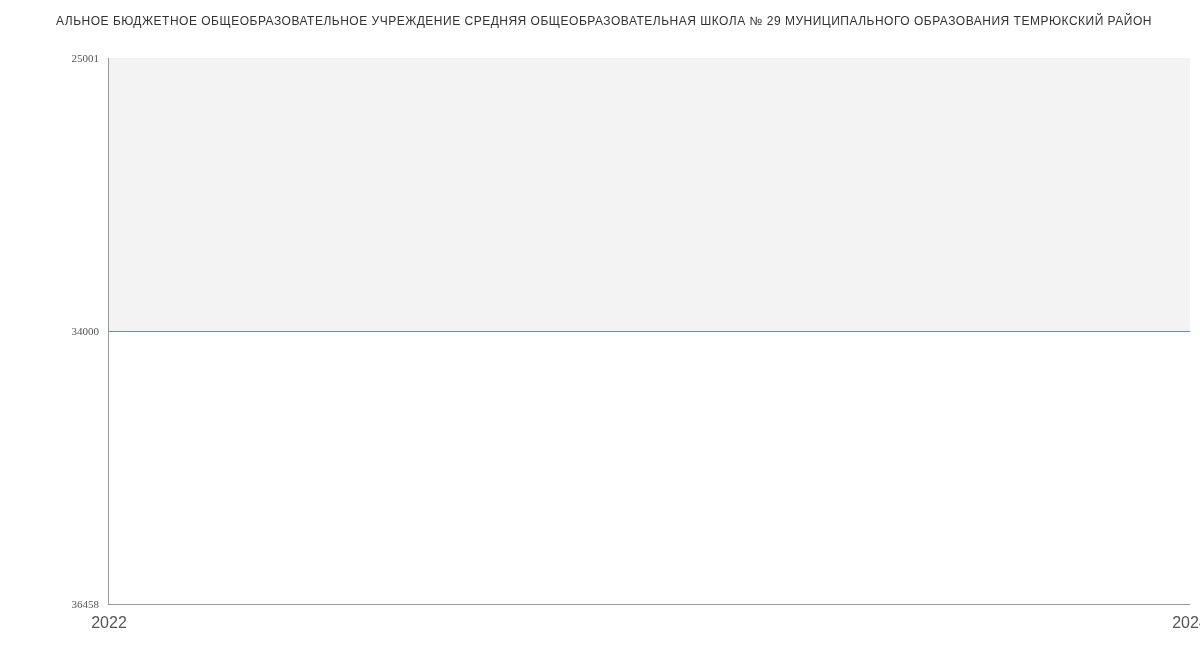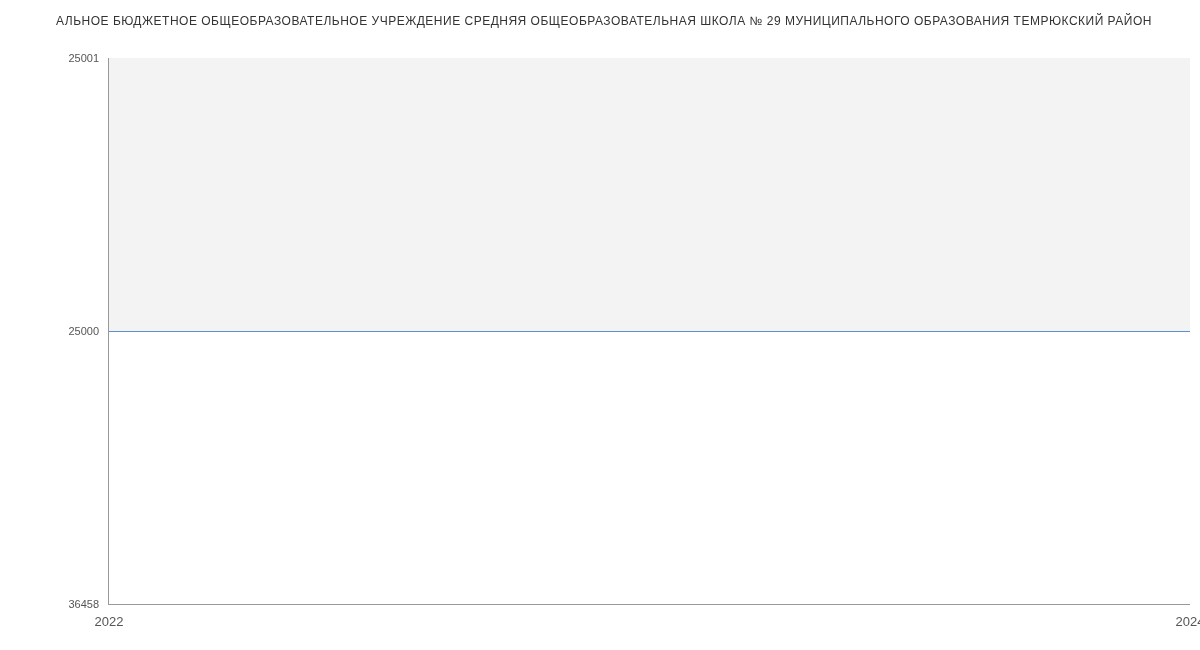--- a/index.html
+++ b/index.html
@@ -57,45 +57,46 @@
       height: 0;
       border-top: 1.5px solid #5b8fd6;
     }
     .y-tick-label {
       position: absolute;
       right: calc(100% + 6px);
       font-size: 11px;
       color: #555;
       transform: translateY(-50%);
       white-space: nowrap;
+      font-family: Liberation Serif, serif;
     }
     .y-tick-label.top { top: 0; }
     .y-tick-label.mid { top: 50%; }
     .y-tick-label.bot { top: 100%; }
     .x-tick-label {
       position: absolute;
       top: calc(100% + 6px);
-      font-size: 13px;
+      font-size: 16px;
       color: #555;
       transform: translateX(-50%);
       white-space: nowrap;
     }
     .x-tick-label.left { left: 0; }
     .x-tick-label.right { left: 100%; }
   </style>
 </head>
 <body>
 
 <div class="chart-container">
   <div class="chart-title">АЛЬНОЕ БЮДЖЕТНОЕ ОБЩЕОБРАЗОВАТЕЛЬНОЕ УЧРЕЖДЕНИЕ СРЕДНЯЯ ОБЩЕОБРАЗОВАТЕЛЬНАЯ ШКОЛА № 29 МУНИЦИПАЛЬНОГО ОБРАЗОВАНИЯ ТЕМРЮКСКИЙ РАЙОН</div>
 
   <div class="plot-area">
     <div class="grid-band"></div>
     <div class="data-line"></div>
 
     <div class="y-tick-label top">25001</div>
-    <div class="y-tick-label mid">25000</div>
+    <div class="y-tick-label mid">34000</div>
     <div class="y-tick-label bot">36458</div>
 
     <div class="x-tick-label left">2022</div>
     <div class="x-tick-label right">2024</div>
   </div>
 </div>
 
 </body></html>

